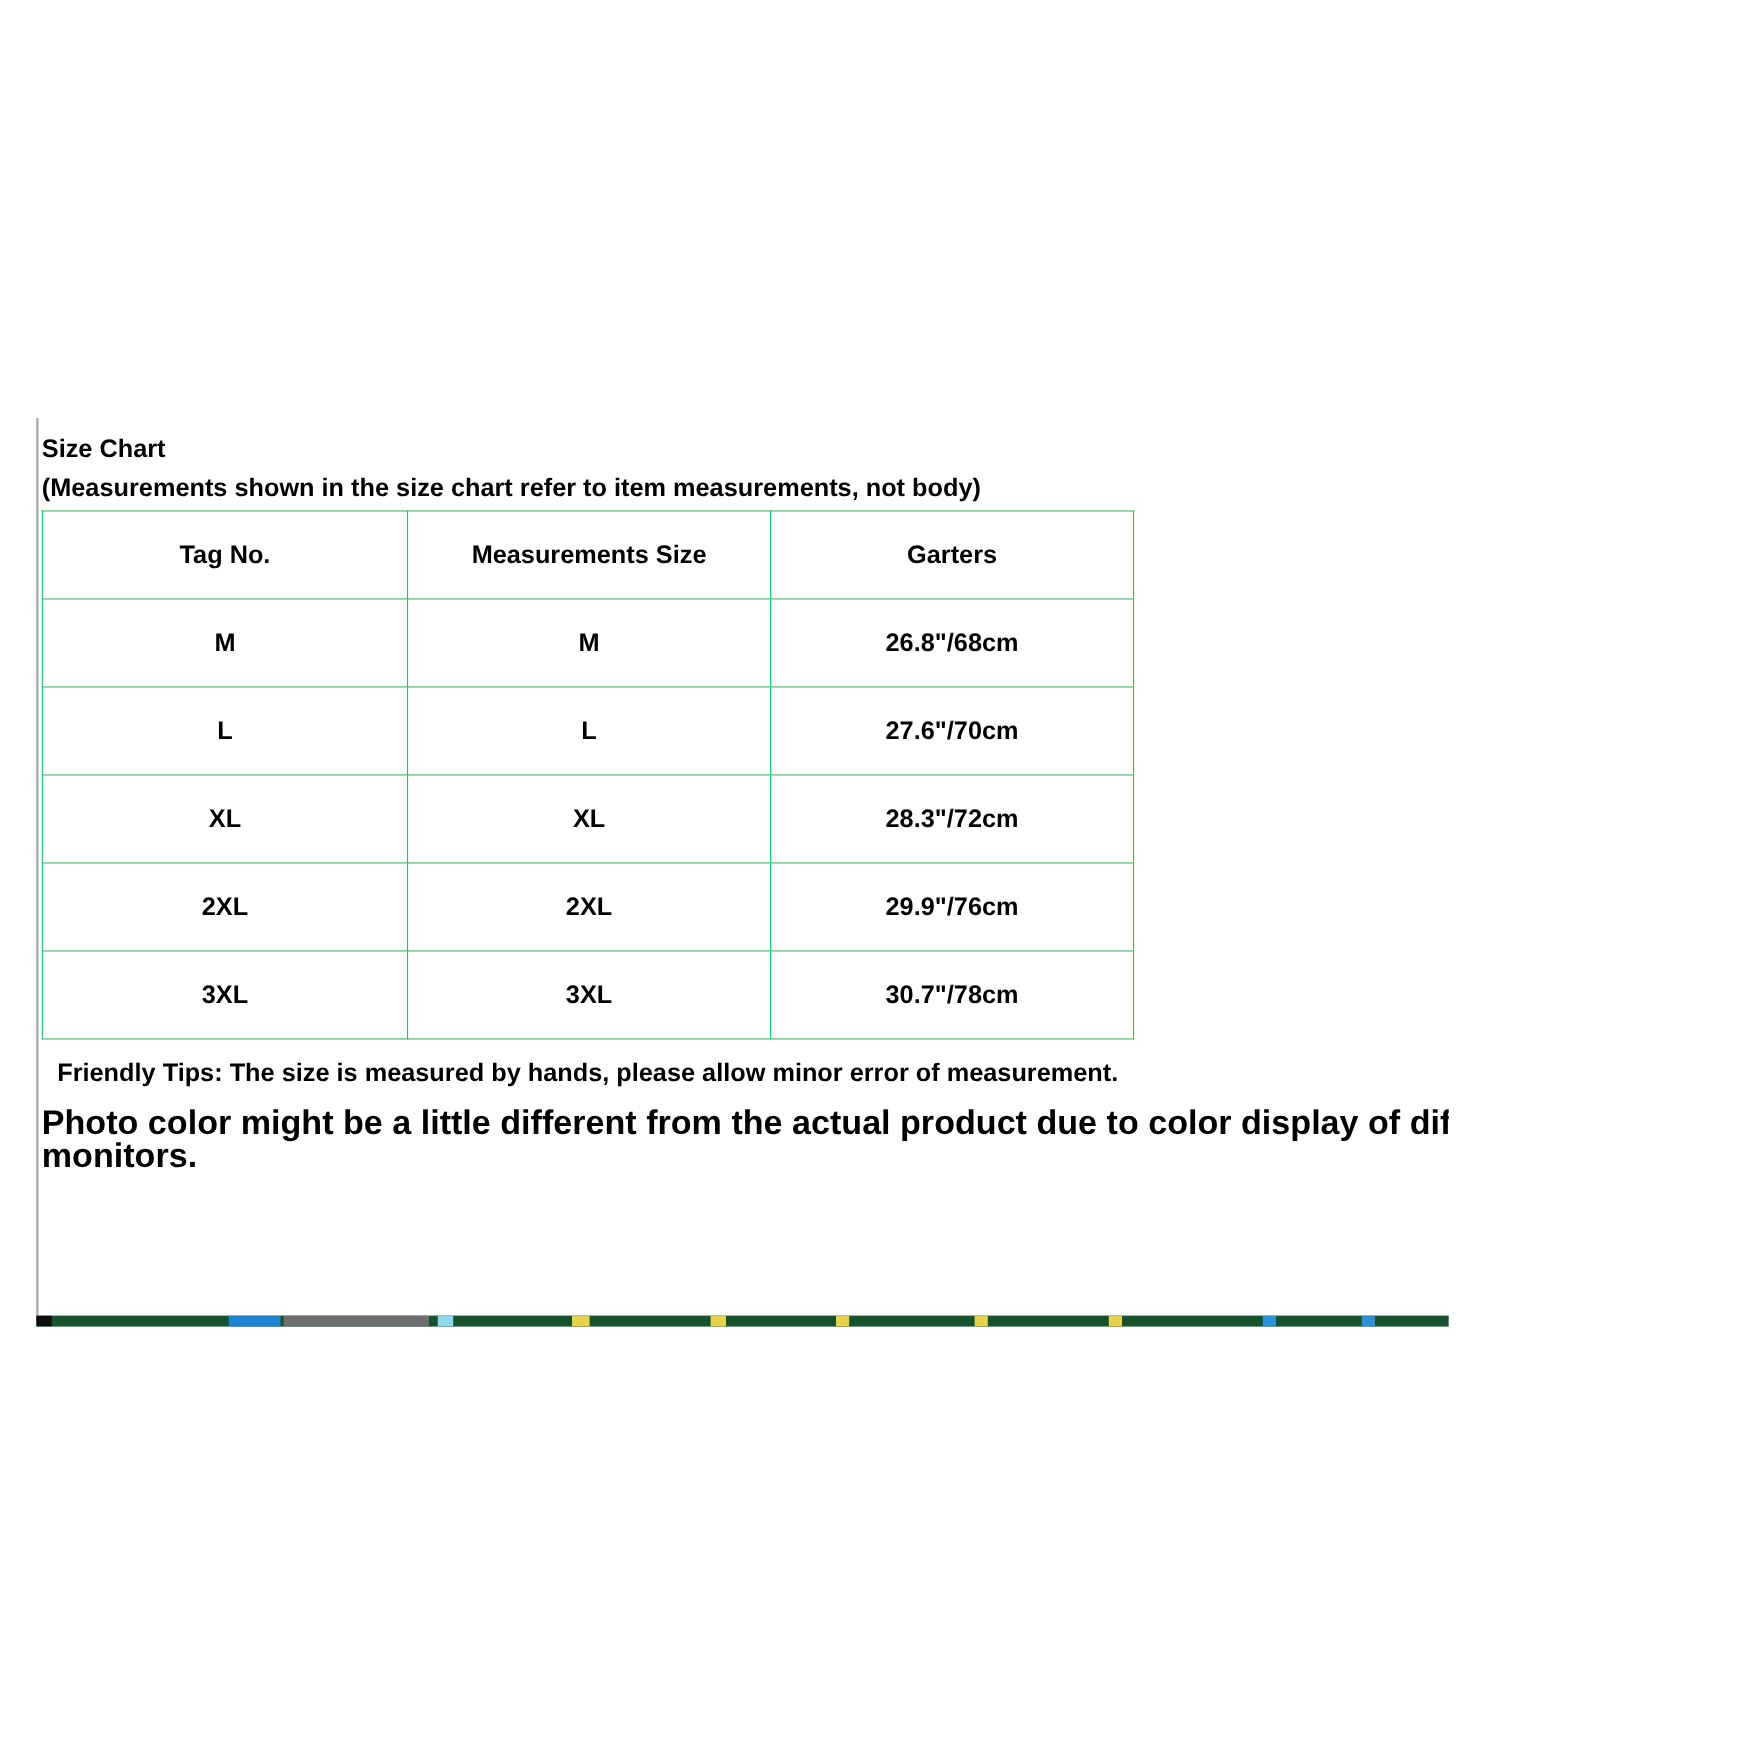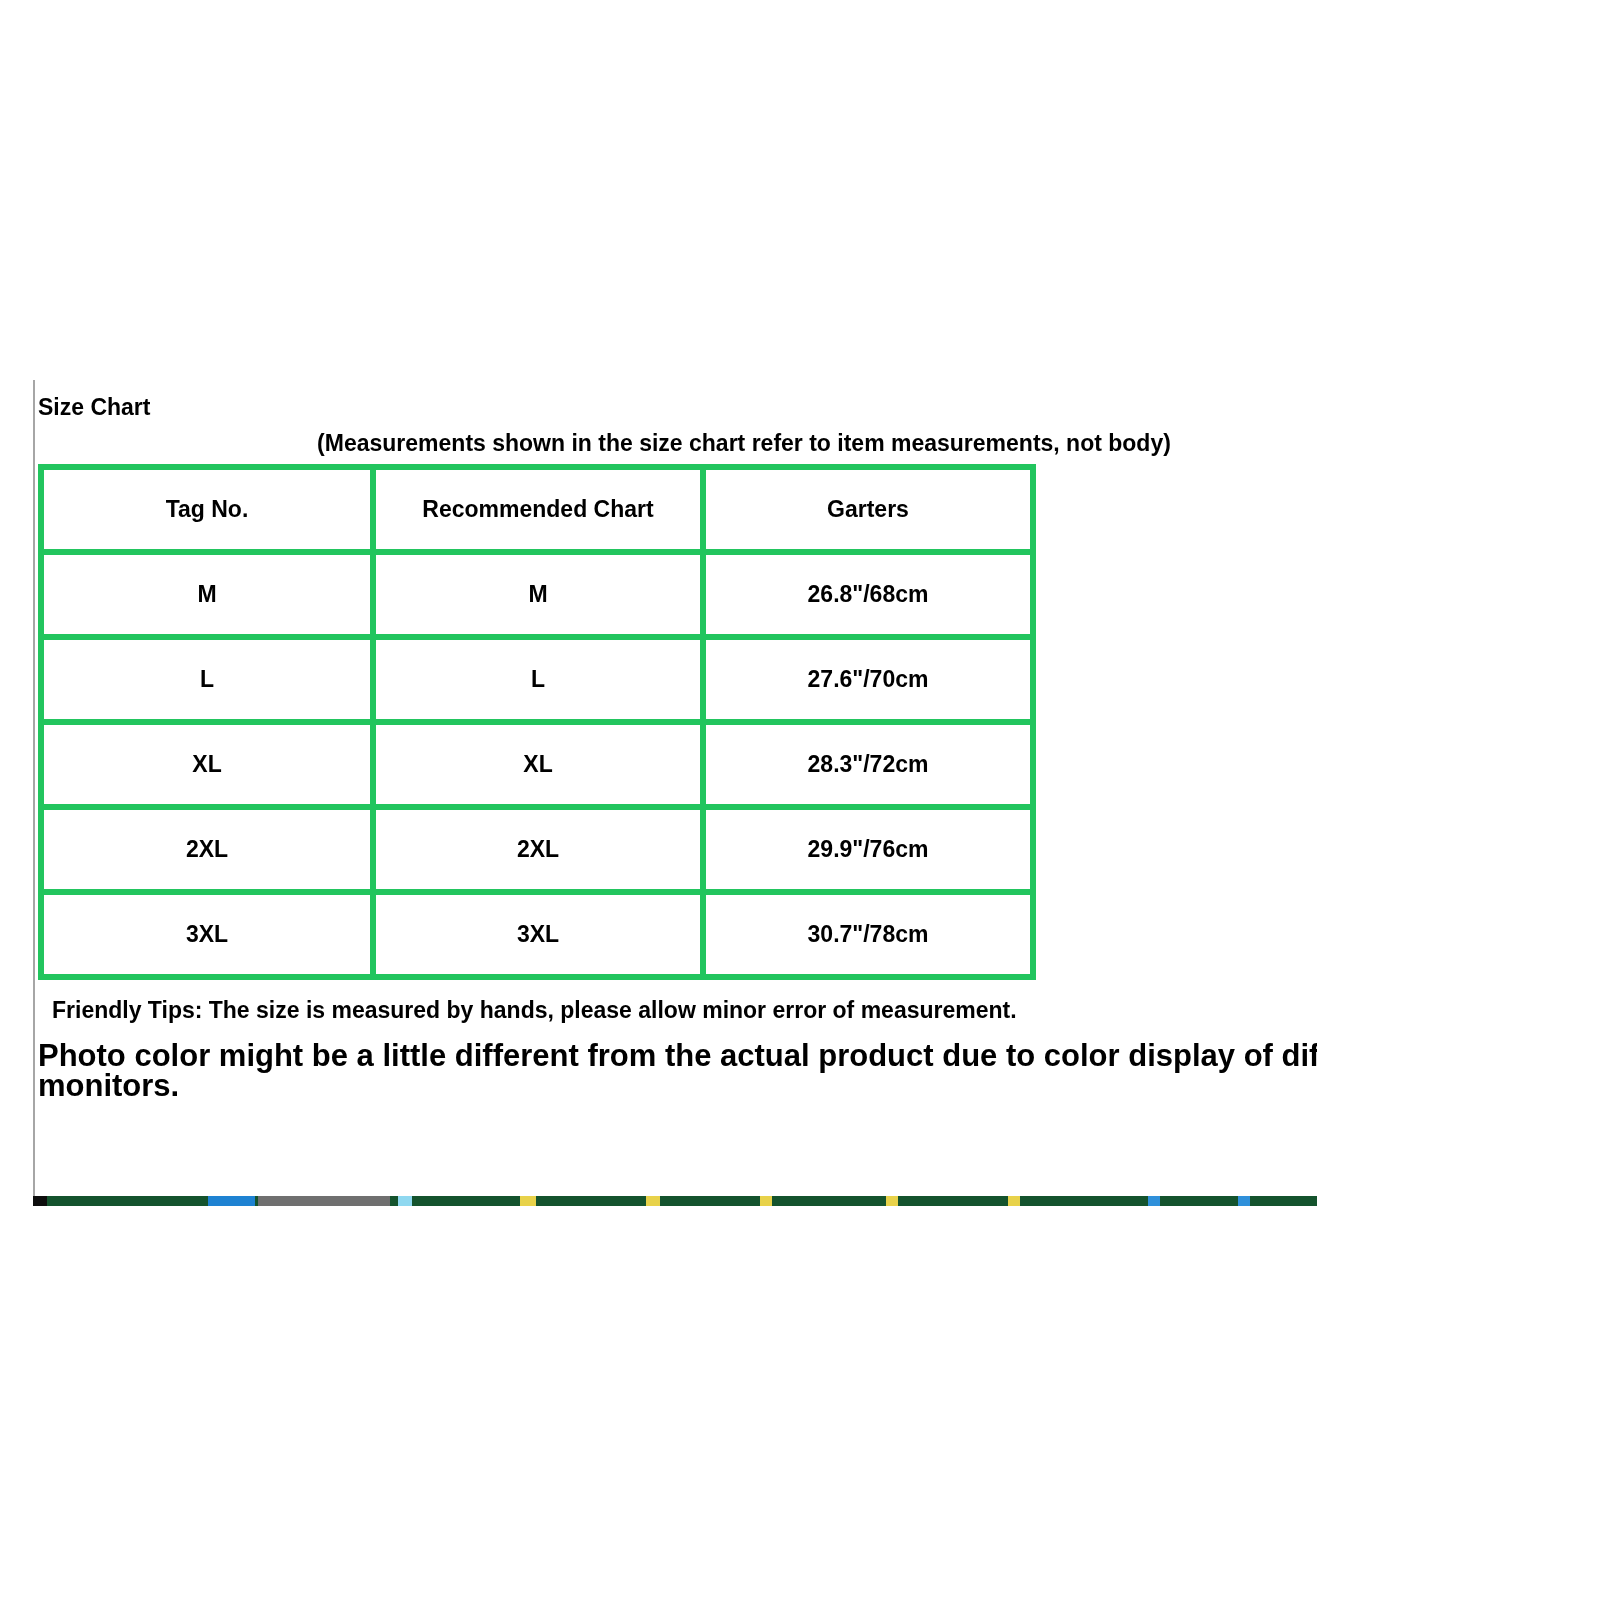--- a/index.html
+++ b/index.html
@@ -37,30 +37,29 @@
     color: #ff0000;
     font-size: 24px;
     line-height: 32px;
     margin: 6px 0 0 0;
     width: 1405px;
   }
   .note {
     font-size: 23px;
     line-height: 30px;
     margin: 6px 0 0 0;
-    text-align: center;
   }
   table.size-table {
     border-collapse: collapse;
     table-layout: fixed;
     width: 992px;
     margin-top: 6px;
   }
   table.size-table th, table.size-table td {
-    border: 6px solid #22c55e;
+    border: 1px solid #22c55e;
     height: 79px;
     text-align: center;
     vertical-align: middle;
     font-size: 23px;
     font-weight: bold;
     padding: 0;
     background: #ffffff;
   }
   .tips1 { font-size: 23px; line-height: 30px; margin-top: 15px; margin-left: 14px; }
   .tips2 { font-size: 31px; line-height: 30px; margin-top: 16px; }
@@ -138,21 +137,21 @@
 
     <table class="size-table">
       <colgroup>
         <col style="width:332px">
         <col style="width:330px">
         <col style="width:330px">
       </colgroup>
       <thead>
         <tr>
           <th>Tag No.</th>
-          <th>Recommended Chart</th>
+          <th>Measurements Size</th>
           <th>Garters</th>
         </tr>
       </thead>
       <tbody>
         <tr>
           <td>M</td>
           <td>M</td>
           <td>26.8"/68cm</td>
         </tr>
         <tr>

